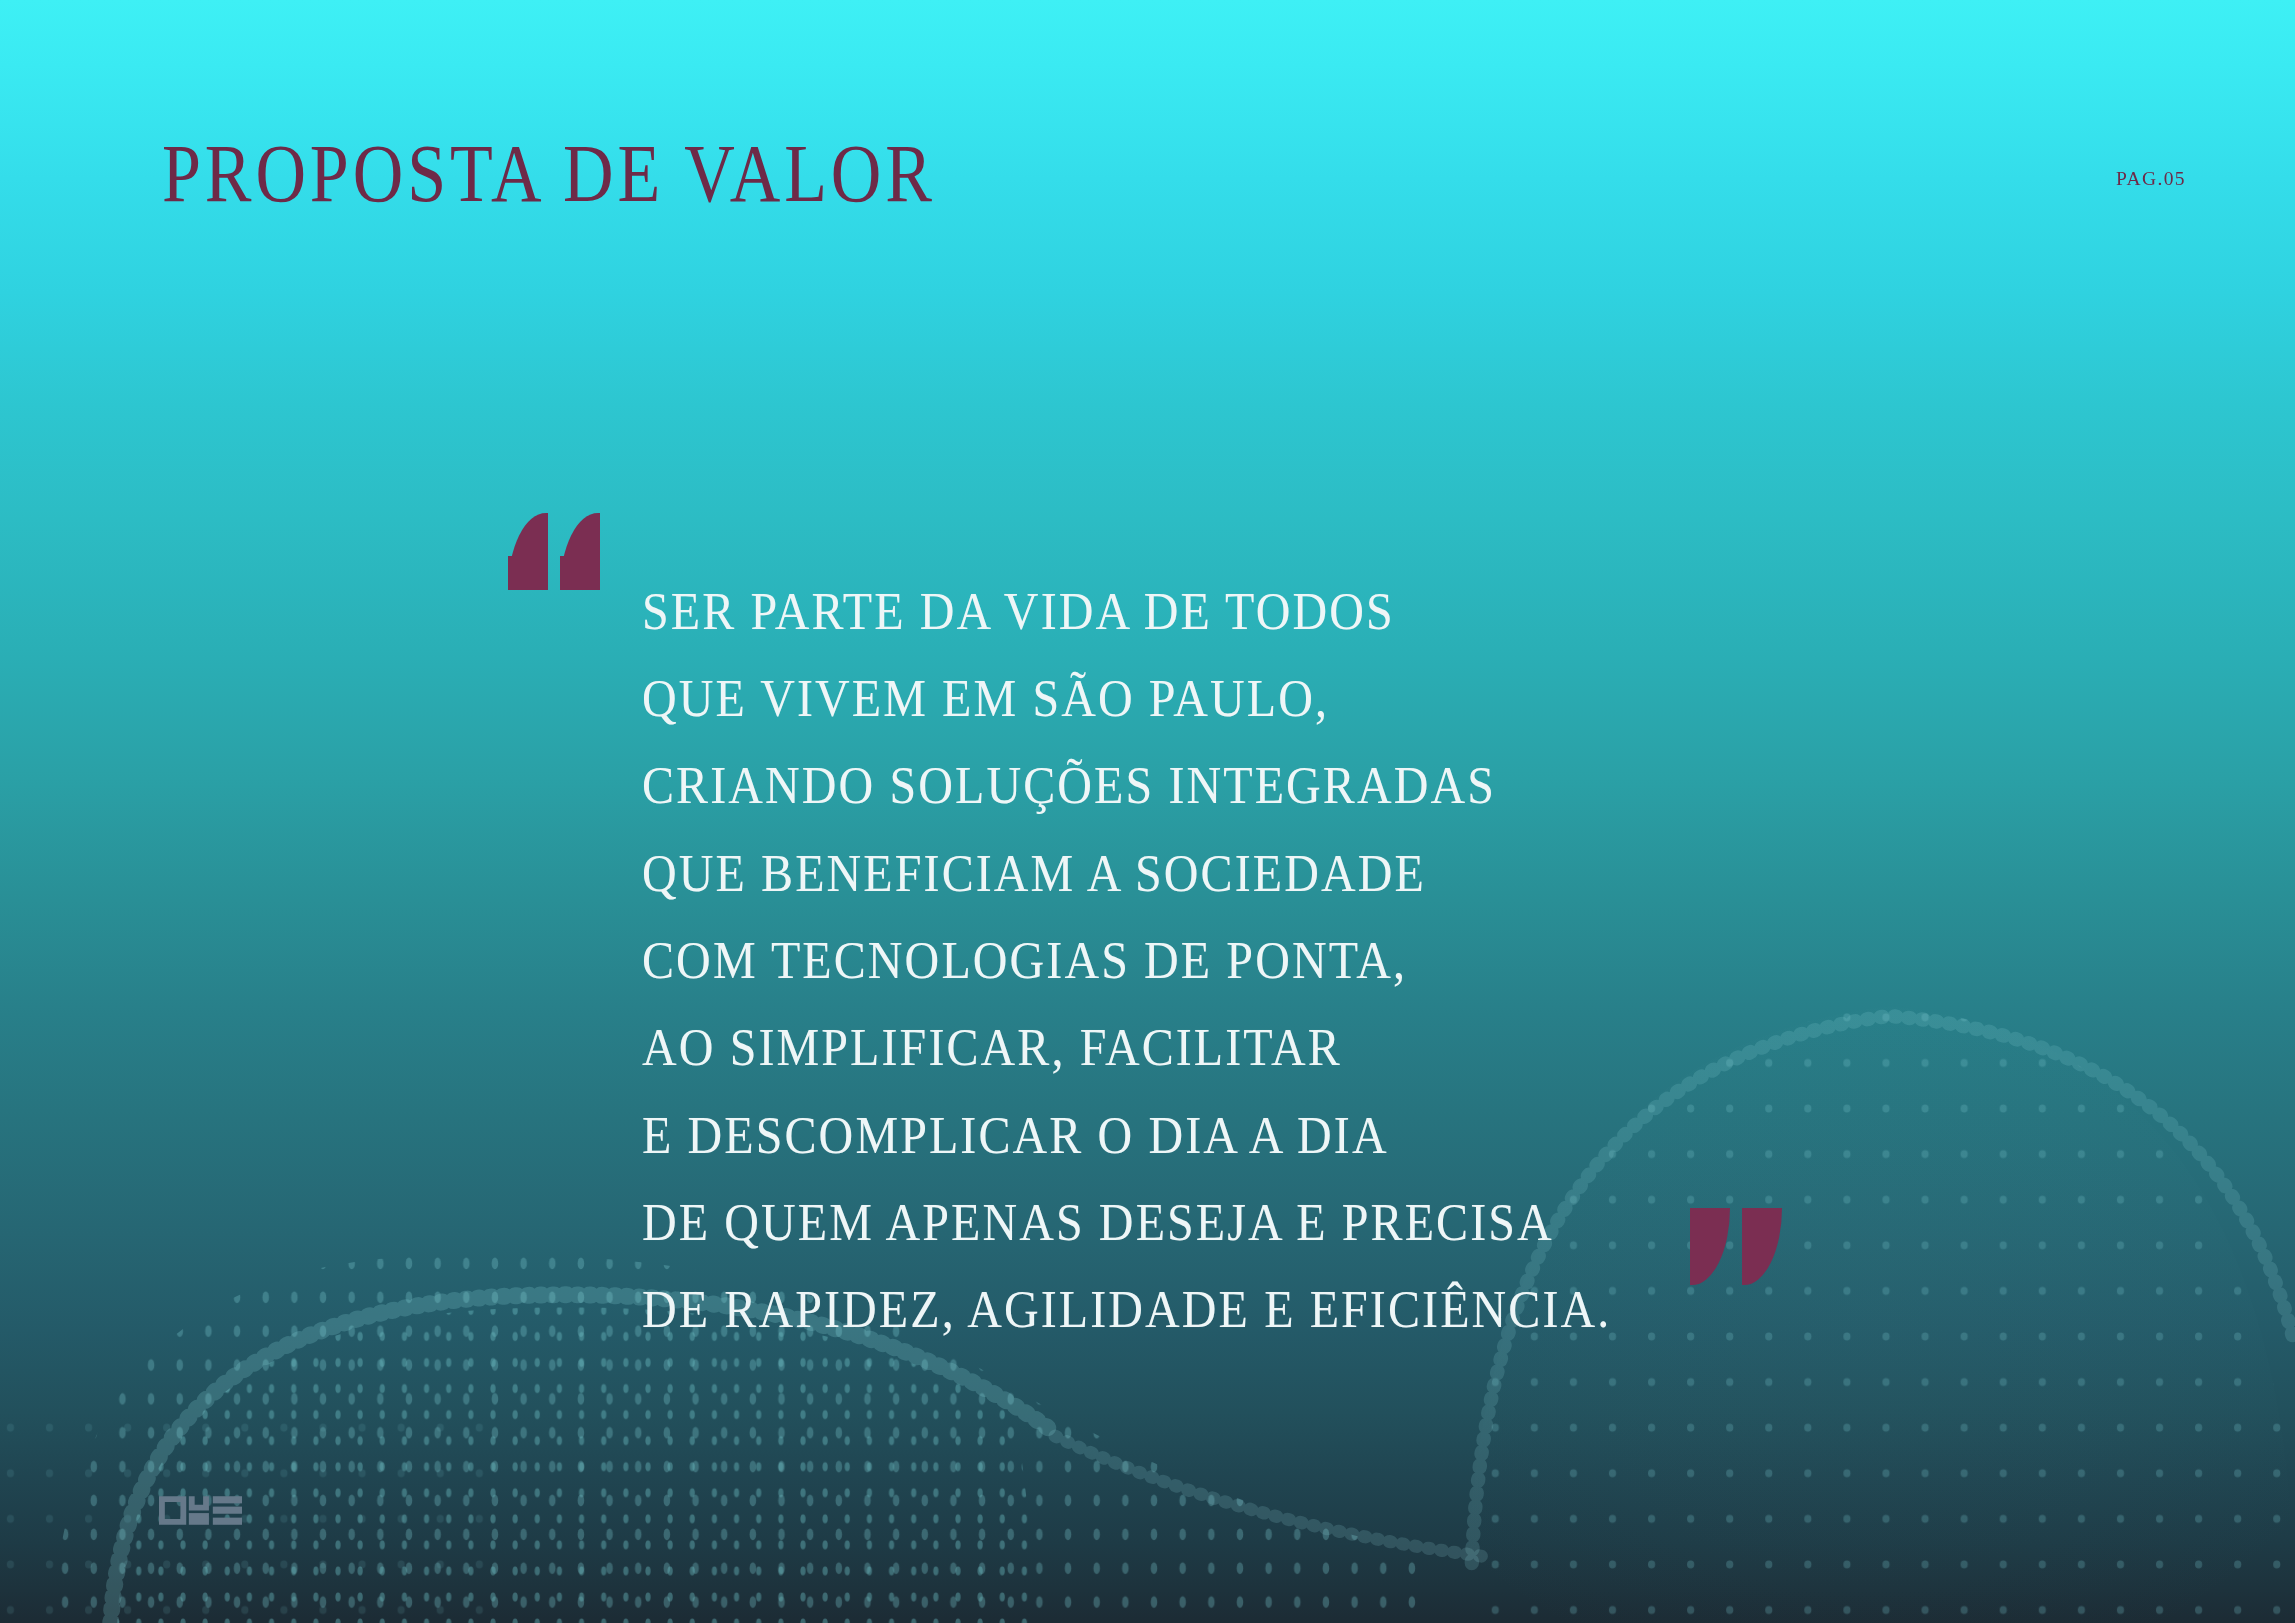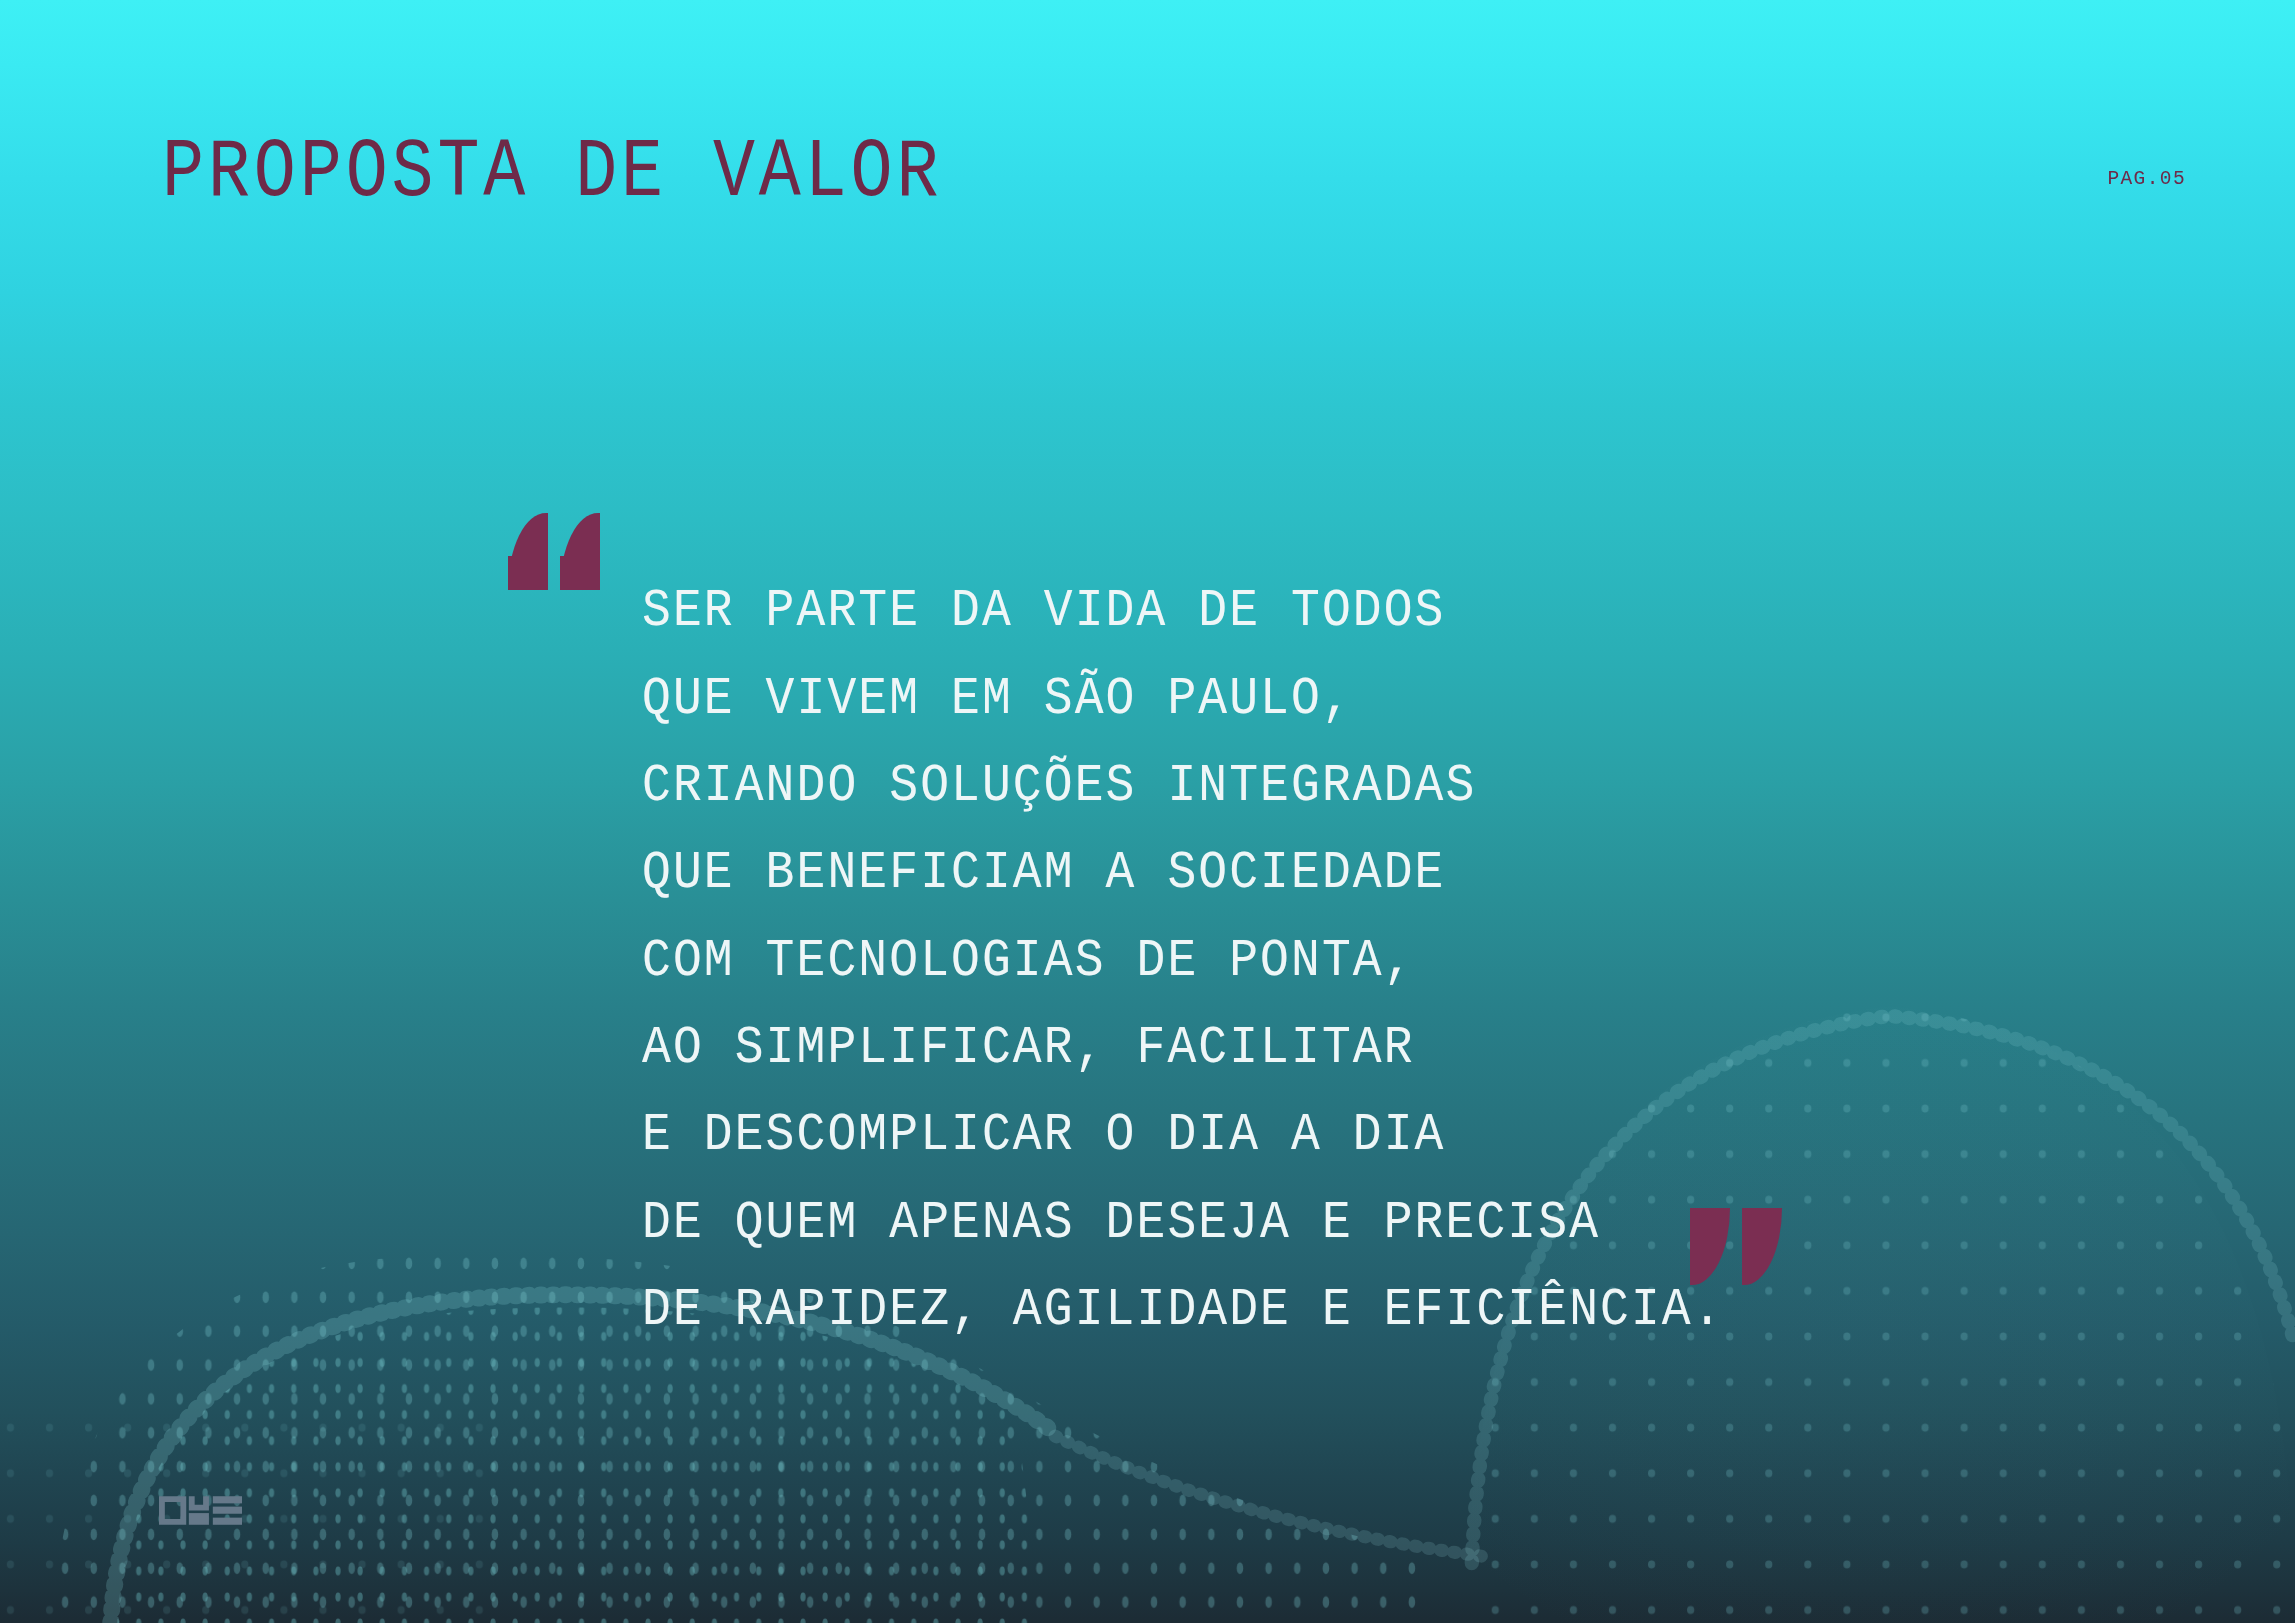--- a/index.html
+++ b/index.html
@@ -5,21 +5,21 @@
   html, body {
     margin: 0;
     padding: 0;
     background: #0d1520;
   }
   #slide {
     position: relative;
     width: 2295px;
     height: 1623px;
     overflow: hidden;
-    font-family: Liberation Mono, monospace;
+    font-family: Liberation Serif, serif;
     background:
       linear-gradient(to bottom,
         #3ef0f5 0%,
         #3aeaf2 4%,
         #34ddea 11%,
         #2fd2e0 18%,
         #2dc6d0 25%,
         #2cbcc4 32%,
         #2aafb6 40%,
         #2aa0a6 48%,

